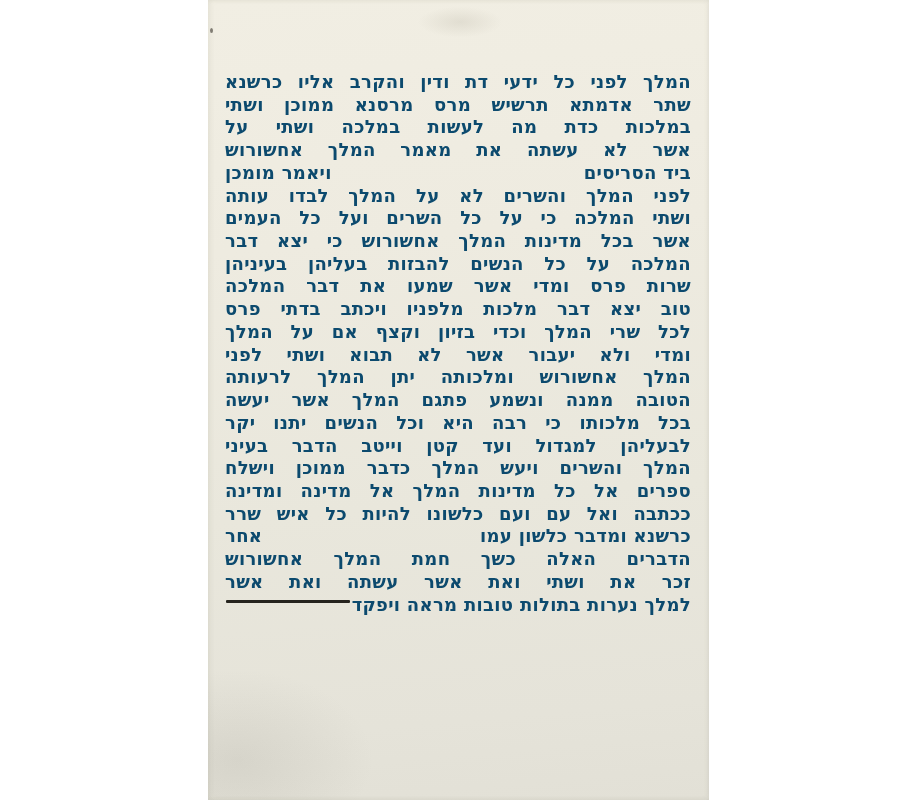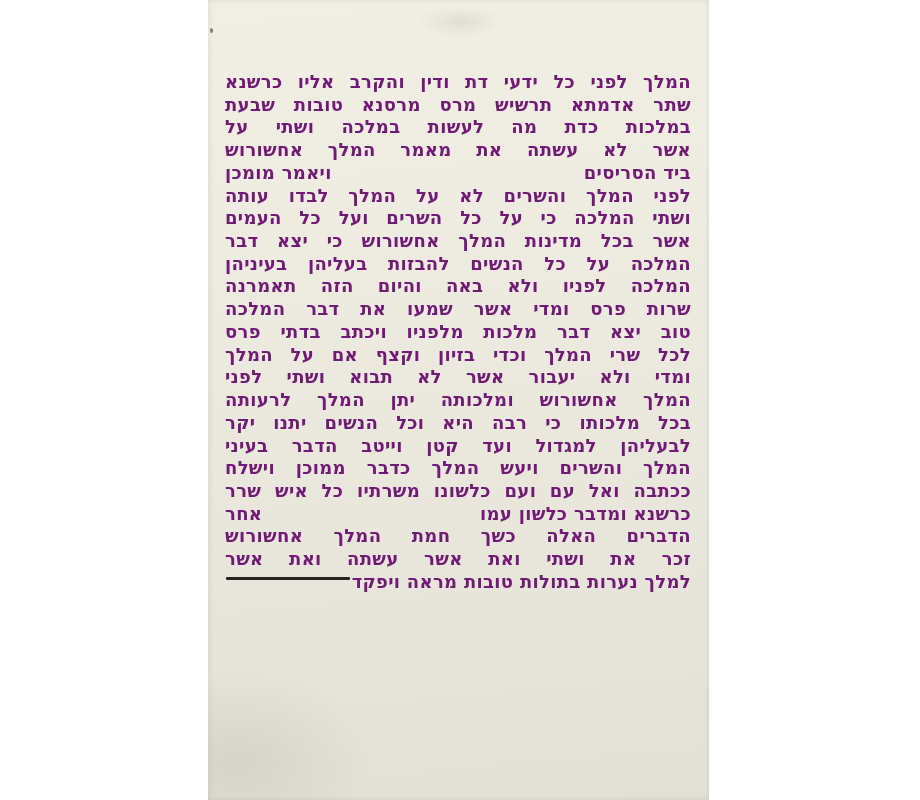--- a/index.html
+++ b/index.html
@@ -36,21 +36,21 @@
     border-radius: 50%;
     background: #6d6a60;
     opacity: 0.85;
   }
   .text-column {
     position: absolute;
     left: 225px;
     top: 71px;
     width: 466px;
     direction: rtl;
-    color: #701a75;
+    color: #0c4a6e;
     font-weight: bold;
     font-size: 18px;
     letter-spacing: 0.3px;
   }
   .line {
     height: 22.72px;
     line-height: 22.72px;
     white-space: nowrap;
     text-align: justify;
     text-align-last: justify;
@@ -77,41 +77,42 @@
   }
 </style>
 </head>
 <body>
 
 <div class="stage">
   <div class="parchment"></div>
   <div class="blemish"></div>
   <div class="text-column" dir="rtl">
       <div class="line full">המלך לפני כל ידעי דת ודין והקרב אליו כרשנא</div>
-      <div class="line full">שתר אדמתא תרשיש מרס מרסנא טובות שבעת</div>
+      <div class="line full">שתר אדמתא תרשיש מרס מרסנא ממוכן ושתי</div>
       <div class="line full">במלכות כדת מה לעשות במלכה ושתי על</div>
       <div class="line full">אשר לא עשתה את מאמר המלך אחשורוש</div>
       <div class="line split">
         <span>ביד הסריסים</span>
         <span>ויאמר מומכן</span>
       </div>
       <div class="line full">לפני המלך והשרים לא על המלך לבדו עותה</div>
       <div class="line full">ושתי המלכה כי על כל השרים ועל כל העמים</div>
       <div class="line full">אשר בכל מדינות המלך אחשורוש כי יצא דבר</div>
       <div class="line full">המלכה על כל הנשים להבזות בעליהן בעיניהן</div>
-      <div class="line full">המלכה לפניו ולא באה והיום הזה תאמרנה</div>
       <div class="line full">שרות פרס ומדי אשר שמעו את דבר המלכה</div>
       <div class="line full">טוב יצא דבר מלכות מלפניו ויכתב בדתי פרס</div>
       <div class="line full">לכל שרי המלך וכדי בזיון וקצף אם על המלך</div>
       <div class="line full">ומדי ולא יעבור אשר לא תבוא ושתי לפני</div>
       <div class="line full">המלך אחשורוש ומלכותה יתן המלך לרעותה</div>
+      <div class="line full">הטובה ממנה ונשמע פתגם המלך אשר יעשה</div>
       <div class="line full">בכל מלכותו כי רבה היא וכל הנשים יתנו יקר</div>
       <div class="line full">לבעליהן למגדול ועד קטן וייטב הדבר בעיני</div>
       <div class="line full">המלך והשרים ויעש המלך כדבר ממוכן וישלח</div>
-      <div class="line full">ככתבה ואל עם ועם כלשונו משרתיו כל איש שרר</div>
+      <div class="line full">ספרים אל כל מדינות המלך אל מדינה ומדינה</div>
+      <div class="line full">ככתבה ואל עם ועם כלשונו להיות כל איש שרר</div>
       <div class="line split">
         <span>כרשנא ומדבר כלשון עמו</span>
         <span>אחר</span>
       </div>
       <div class="line full">הדברים האלה כשך חמת המלך אחשורוש</div>
       <div class="line full">זכר את ושתי ואת אשר עשתה ואת אשר</div>
       <div class="line end">
         <span>למלך נערות בתולות טובות מראה ויפקד</span>
         <span class="stretch-stroke"></span>
       </div>

